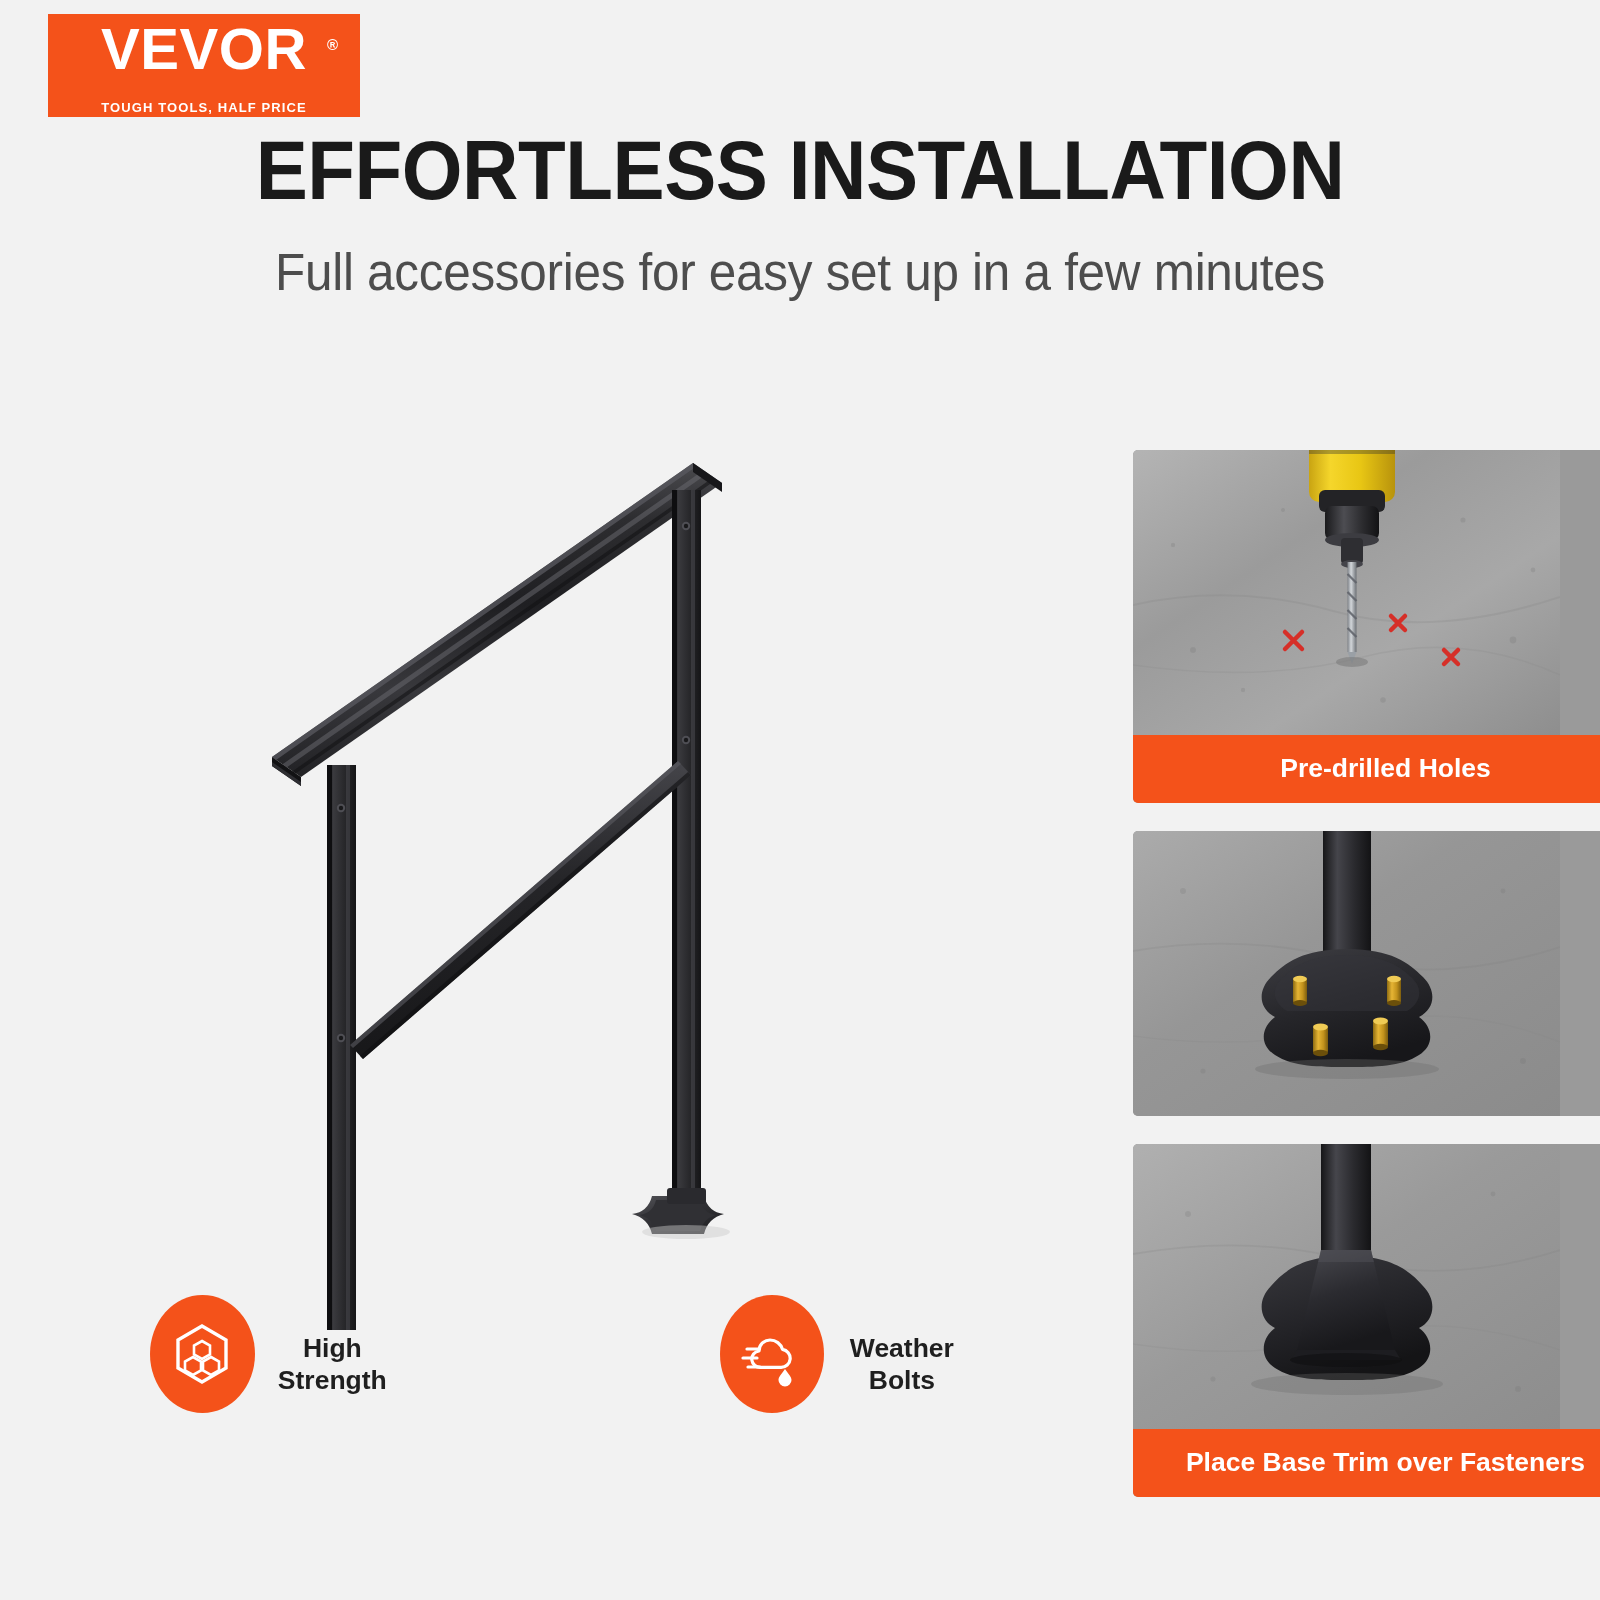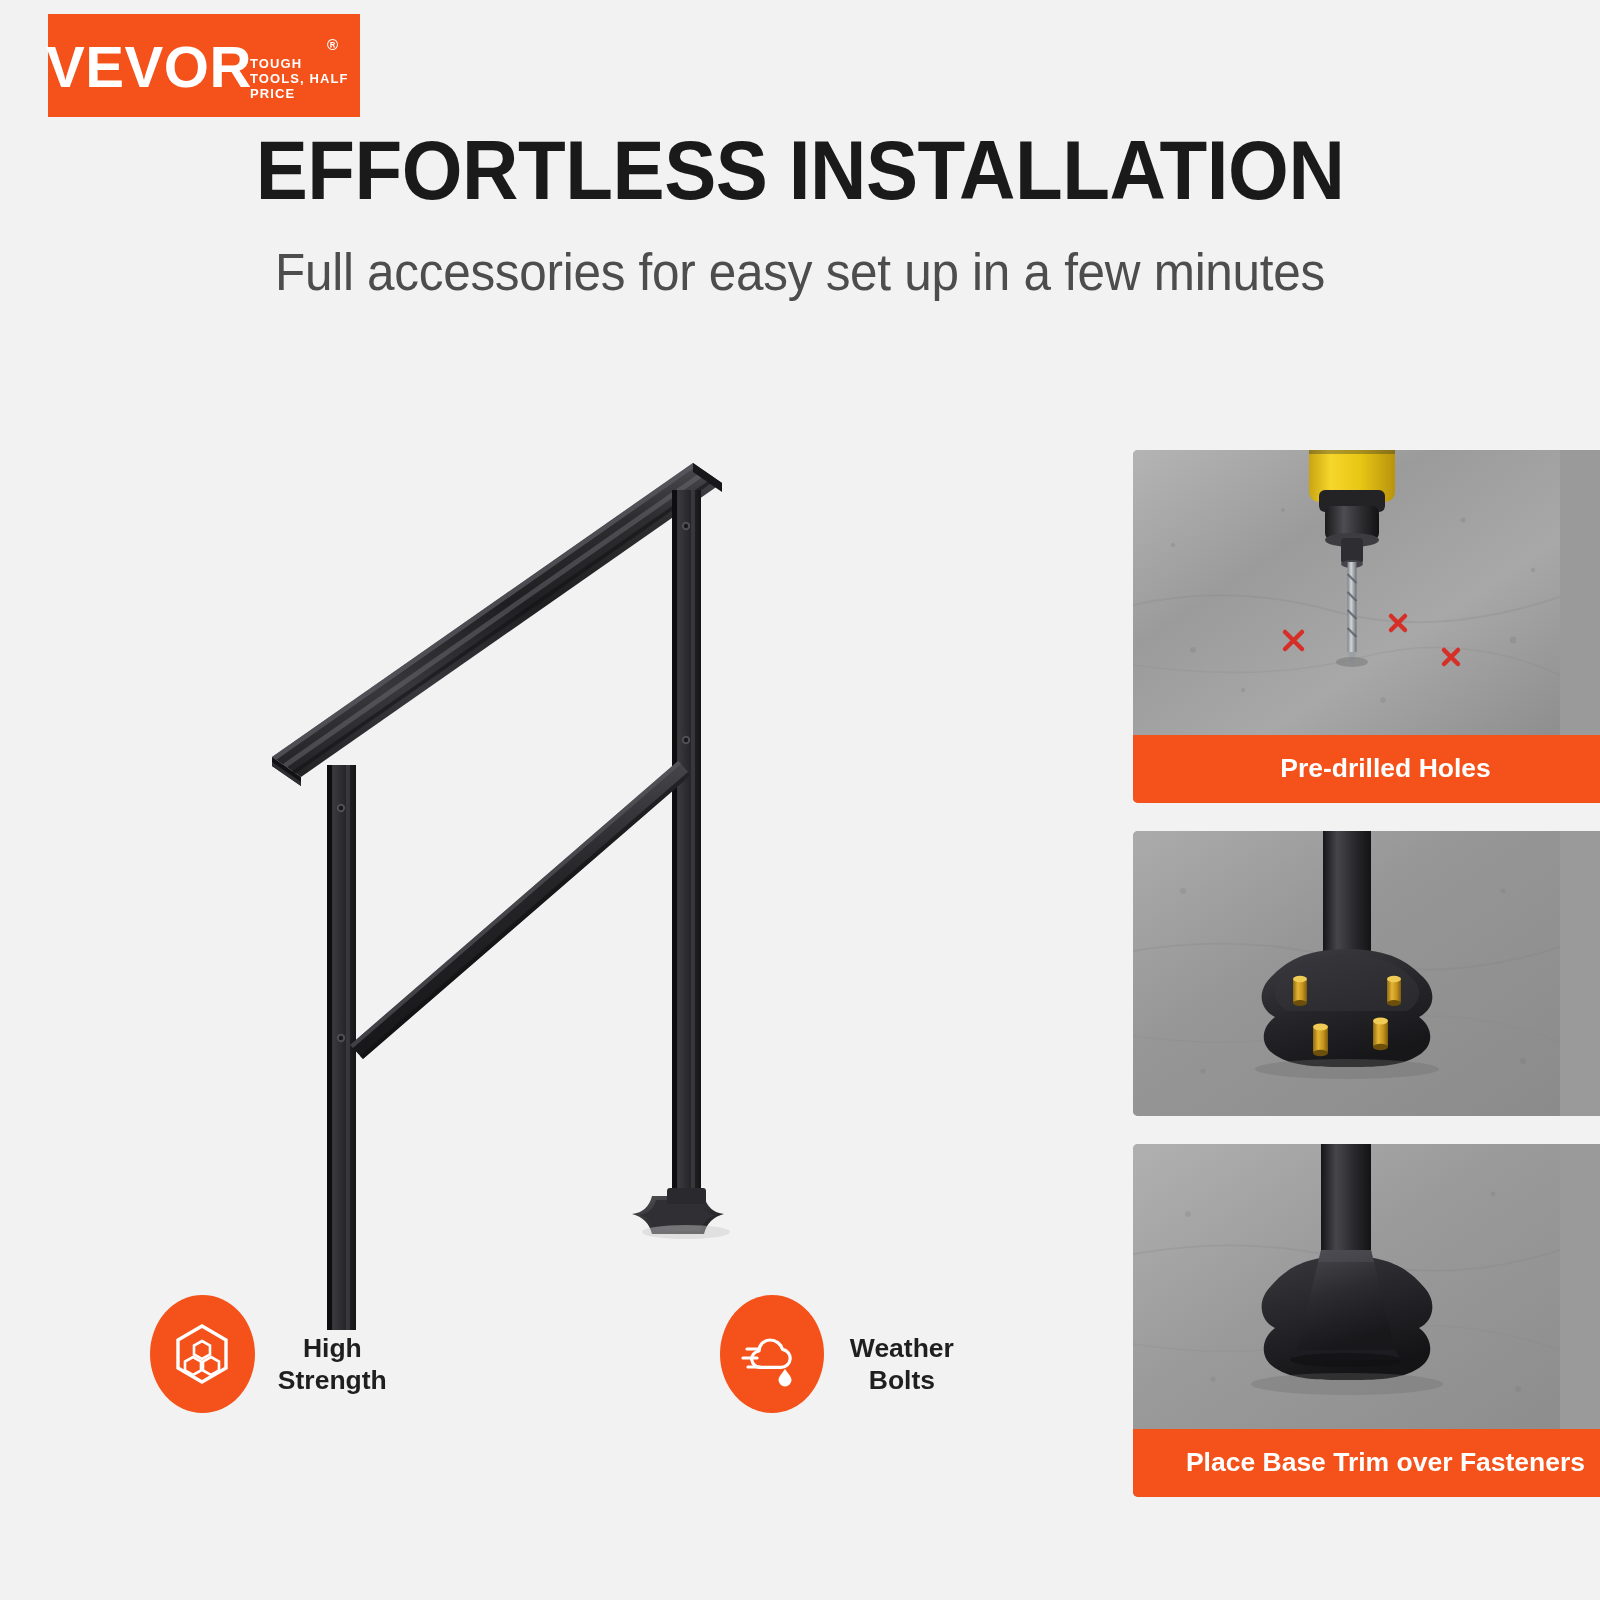--- a/index.html
+++ b/index.html
@@ -11,21 +11,21 @@
     overflow: hidden;
   }
 
   
   #logo-block {
     position: absolute;
     left: 48px; top: 14px;
     width: 312px; height: 103px;
     background: #f4521a;
     display: flex;
-    flex-direction: row;
+    flex-direction: column;
     align-items: center;
     justify-content: center;
     padding-top: 4px;
   }
   #logo-wordmark {
     color: #ffffff;
     font-family: "Liberation Sans", sans-serif;
     font-weight: bold;
     font-size: 57px;
     letter-spacing: 0.5px;

